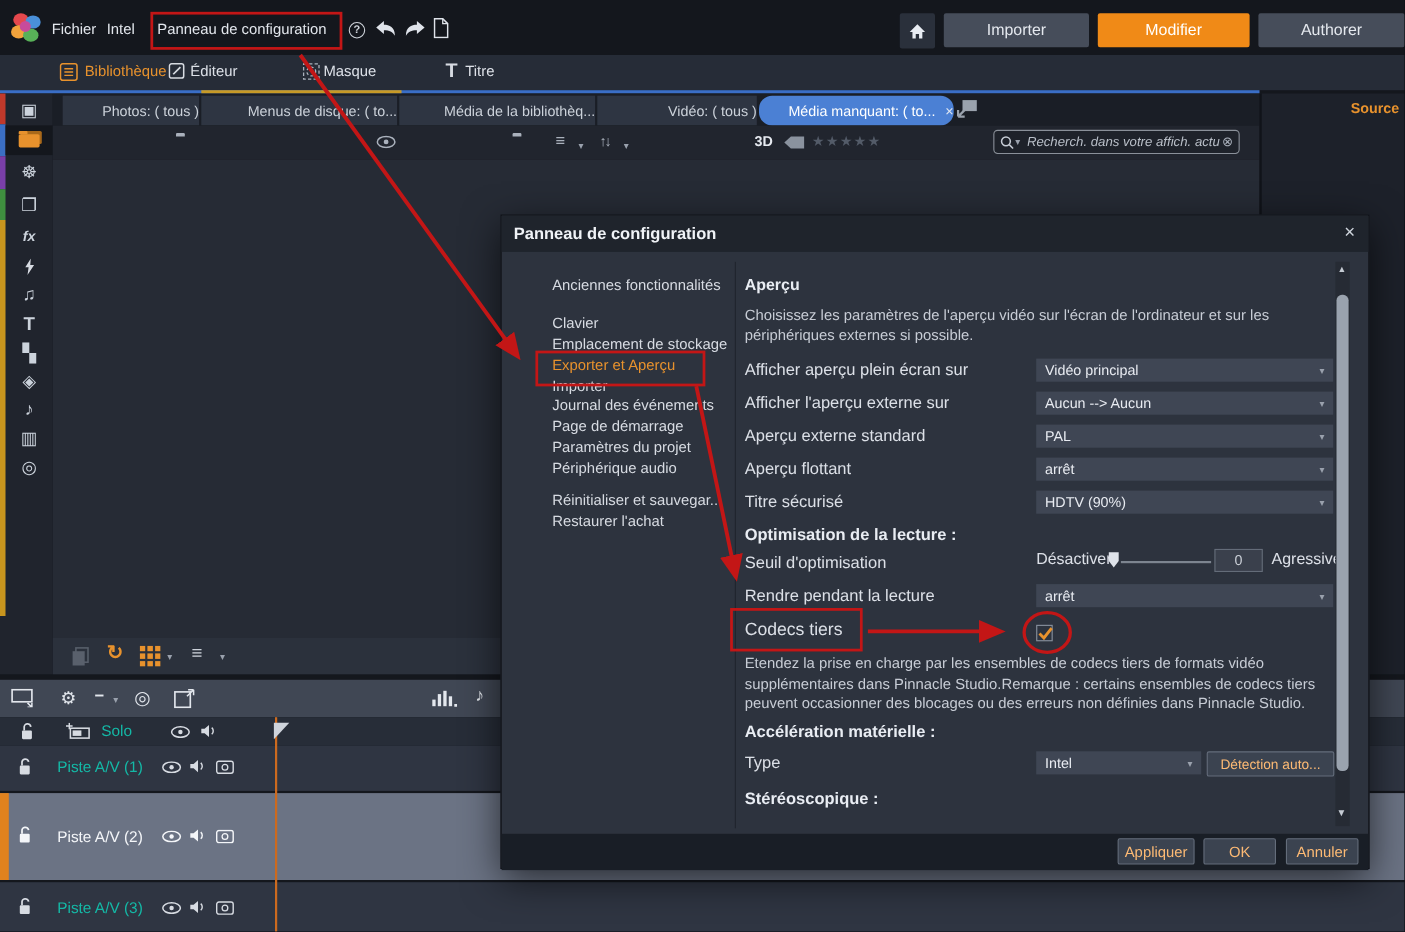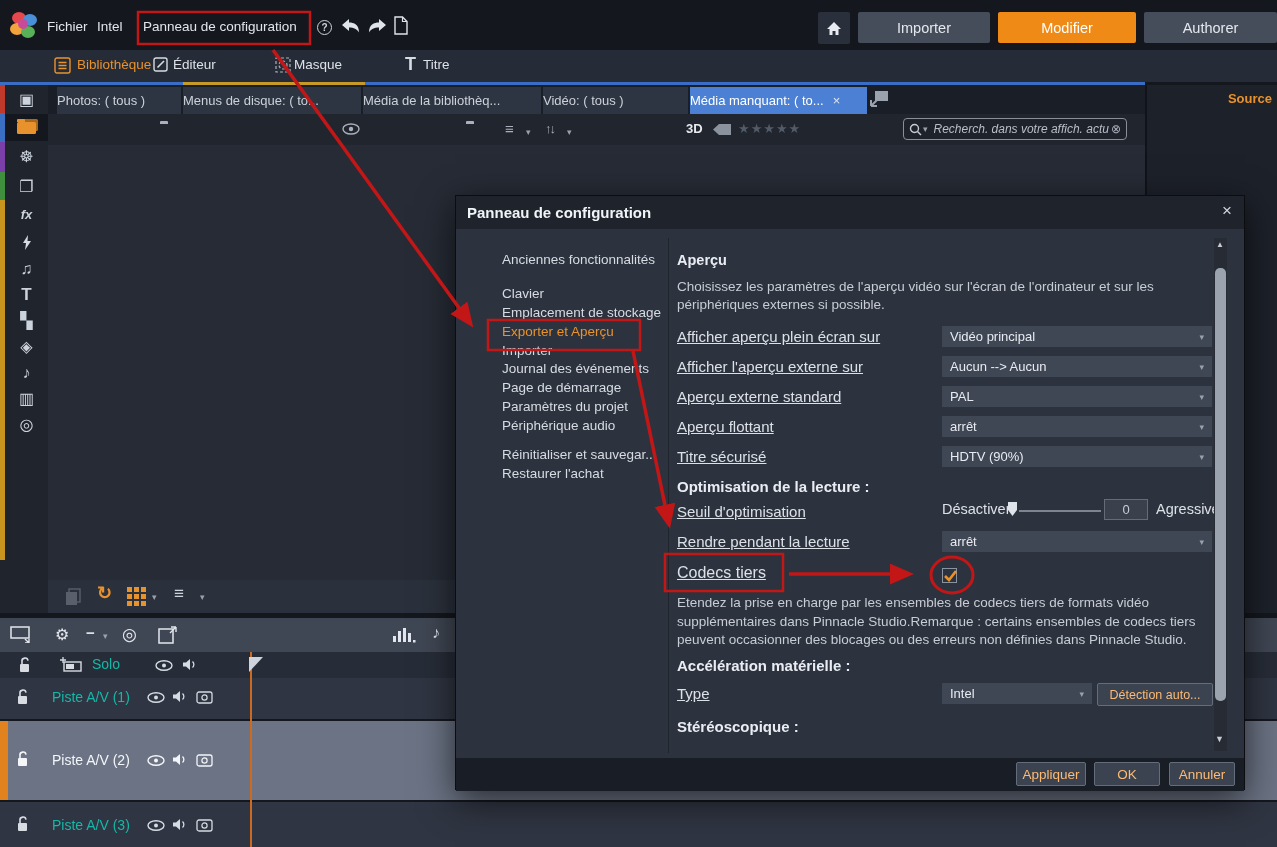--- a/index.html
+++ b/index.html
@@ -23,22 +23,22 @@
   .accent-gold{left:183px;top:82px;width:182px;height:3px;background:#c79a27;}
   
   .sidebar{left:0;top:85px;width:48px;height:528px;background:#20242d;}
   .strip{left:0;width:5px;}
   .side-ico{left:5px;width:43px;height:27px;display:flex;align-items:center;justify-content:center;
     color:#ccd3dc;font-size:16px;}
   .side-active{background:#14171d;}
   
   .tabrow{left:48px;top:85px;width:1097px;height:29px;background:#1a1e26;}
   .tab{top:2px;height:27px;background:#2e3542;color:#ccd2da;font-size:13px;
-    display:flex;align-items:center;justify-content:flex-start;}
-  .tab.active{background:#4b80d4;color:#fff;}
+    display:flex;align-items:center;justify-content:flex-end;}
+  .tab.active{background:#4b80d4;color:#fff;border-radius:12px;}
   .tab .x{margin-left:9px;color:#dfe6f2;font-size:13px;}
   
   .toolbar{left:48px;top:114px;width:1097px;height:31px;background:#21252e;}
   .tb-ico{color:#aab1bc;}
   .folder{width:19px;height:12px;background:#aab1bc;border-radius:1.5px;position:relative;}
   .folder::before{content:"";position:absolute;top:-3px;left:0;width:8px;height:3px;background:inherit;border-radius:1px 1px 0 0;}
   .folder.orange{background:#e8922d;box-shadow:2px -3px 0 #a9691a;}
   .stars{color:#535b68;font-size:13px;letter-spacing:1px;}
   .searchbox{left:855px;top:4px;width:224px;height:22px;border:1px solid #8a9099;border-radius:4px;
     background:#1e222a;display:flex;align-items:center;padding:0 5px;}
@@ -66,21 +66,21 @@
   
   .dialog{left:455px;top:195px;width:790px;height:595px;background:#2d333e;border:1px solid #0b0d11;
     box-shadow:0 10px 34px rgba(0,0,0,.65);z-index:10;}
   .dlg-title{left:0;top:0;width:100%;height:33px;background:#1f242c;}
   .dlg-title .t{left:11px;top:8px;font-size:15px;font-weight:bold;color:#f0f3f7;position:absolute;}
   .dlg-close{right:12px;top:5px;color:#cfd5dd;font-size:17px;position:absolute;}
   .dlg-divider{left:212px;top:42px;height:515px;border-left:1px solid #20242d;position:absolute;}
   .navitem{left:46px;font-size:13.5px;color:#d7dbe2;white-space:nowrap;}
   .navitem.active{color:#e8922d;}
   .sect{font-size:15px;font-weight:600;color:#e9edf3;}
-  .lbl{font-size:15px;color:#dce0e7;white-space:nowrap;text-decoration:underline;}
+  .lbl{font-size:15px;color:#dce0e7;white-space:nowrap;}
   .para{font-size:13.5px;color:#c7ccd5;line-height:17.5px;}
   .ddl{left:486px;width:270px;height:21px;background:#3f4654;display:flex;align-items:center;
     padding:0 8px;font-size:13px;color:#e8ebf1;}
   .ddl .chev{margin-left:auto;}
   .dlg-btn{height:24px;background:#3b4350;border:1px solid #646d7b;border-radius:2px;color:#fdba74;
     font-size:13.5px;display:flex;align-items:center;justify-content:center;}
   .dlg-footer{left:0;top:562px;width:100%;height:33px;background:#191e26;}
   .scrolltrack{left:758px;top:42px;width:13px;height:513px;background:#262b34;}
   .scrollthumb{left:759px;top:72px;width:11px;height:433px;background:#9aa3ae;border-radius:5px;}
   .checkbox{left:486px;top:372px;width:15px;height:15px;border:1px solid #8a93a0;background:#2d333e;}

